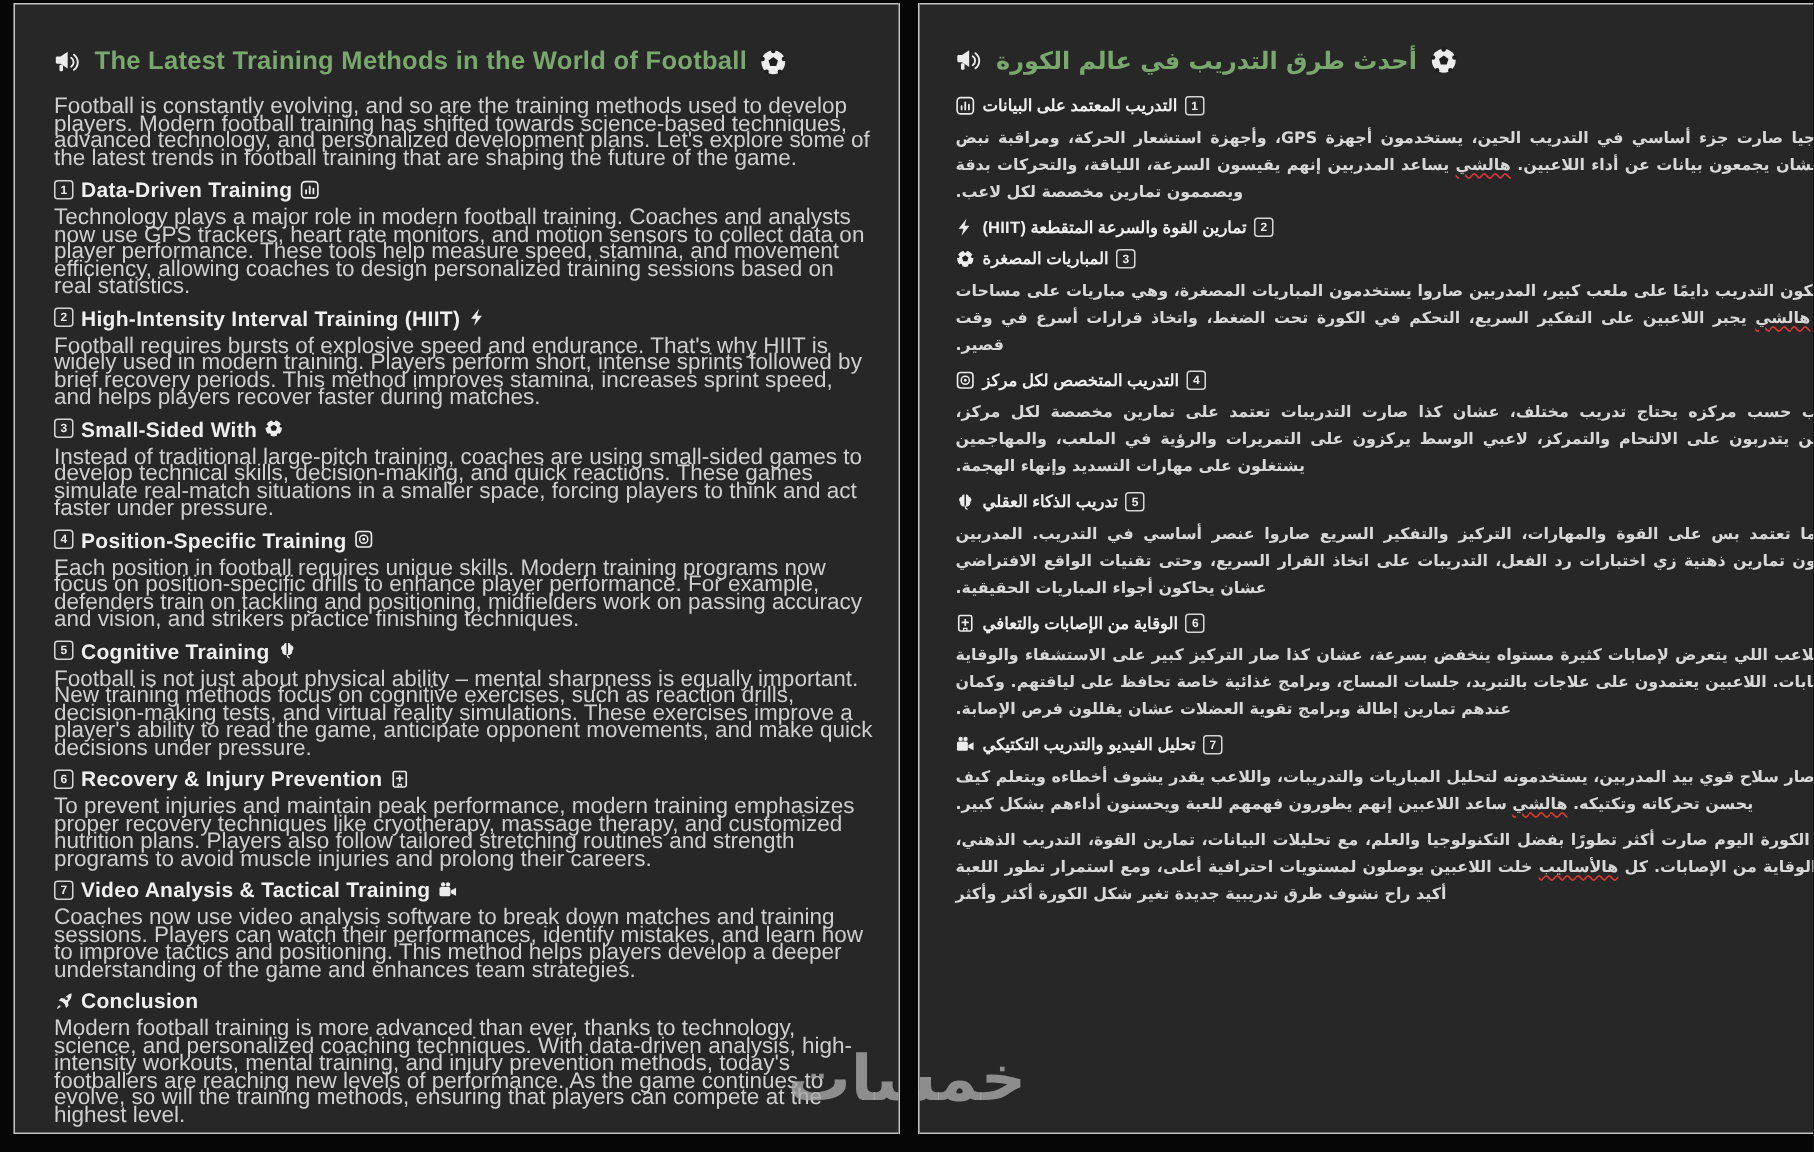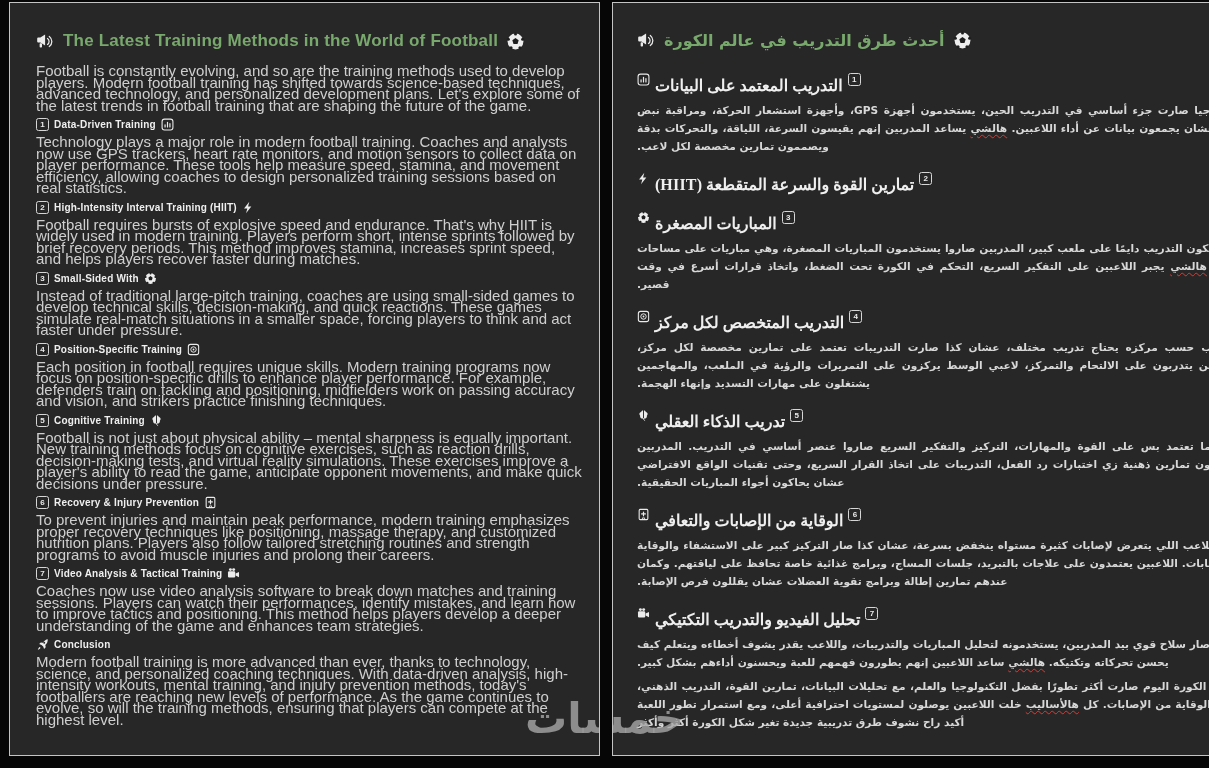--- a/index.html
+++ b/index.html
@@ -10,23 +10,23 @@
   .page-en{left:9px;width:592px;padding:22px 16px 0 26px;}
   .page-ar{left:612px;width:660px;padding:22px 21px 0 24px;}
 
   .title-row{display:flex;align-items:center;gap:8px;margin:6px 0 14px;}
   .title-text{font-size:17px;font-weight:bold;color:var(--accent_green,#79a86d);margin:0;letter-spacing:.2px;}
   .page-ar .title-text{font-size:16px;font-family:"DejaVu Sans",sans-serif;direction:rtl;}
 
   .p-en{font-size:15px;line-height:11.5px;color:var(--text_body,#cfcfcf);
         margin:0 0 5px;text-align:left;}
   .h-row{display:flex;align-items:center;gap:5px;margin:7px 0 5px;}
-  .h-title{font-size:10px;font-weight:bold;color:var(--text_heading,#efefef);letter-spacing:.2px;}
+  .h-title{font-size:14px;font-weight:bold;color:var(--text_heading,#efefef);letter-spacing:.2px;}
   .page-ar .h-row{margin:8px 0 6px;}
-  .page-ar .h-title{font-size:16px;font-family:Liberation Serif, serif;direction:rtl;margin-top:12px;}
+  .page-ar .h-title{font-size:11px;font-family:Liberation Sans, sans-serif;direction:rtl;}
   .p-ar{font-size:10.6px;line-height:18px;color:var(--text_body_ar,#d8d8d8);margin:0 0 6px;
         direction:rtl;text-align:justify;text-align-last:left;
         font-family:"DejaVu Sans",sans-serif;font-weight:bold;}
 
   .red{text-decoration:underline;text-decoration-style:wavy;
        text-decoration-color:var(--squiggle_red,#d93a35);
        text-decoration-thickness:1px;text-underline-offset:2px;}
 
   .keycap{display:inline-flex;flex:none;width:11px;height:11px;border:1px solid #d6d6d6;
           border-radius:2.5px;align-items:center;justify-content:center;
@@ -154,21 +154,21 @@
             <span class="keycap">6</span>
             <span class="h-title">Recovery &amp; Injury Prevention</span>
             <span class="ic">
               <svg viewBox="0 0 24 24">
                 <rect x="4" y="2.5" width="16" height="19" rx="2" fill="none" stroke="currentColor" stroke-width="2"></rect>
                 <path d="M12 7.5v7M8.5 11h7" stroke="currentColor" stroke-width="2.2" stroke-linecap="round"></path>
                 <path d="M10 21.5v-3.2h4v3.2" stroke="currentColor" stroke-width="1.6" fill="none"></path>
               </svg>
             </span>
           </div>
-          <p class="p-en">To prevent injuries and maintain peak performance, modern training emphasizes proper recovery techniques like positioning, massage therapy, and customized nutrition plans. Players also follow tailored stretching routines and strength programs to avoid muscle injuries and prolong their careers.</p>
+          <p class="p-en">To prevent injuries and maintain peak performance, modern training emphasizes proper recovery techniques like cryotherapy, massage therapy, and customized nutrition plans. Players also follow tailored stretching routines and strength programs to avoid muscle injuries and prolong their careers.</p>
         </div>
         <div>
           <div class="h-row">
             <span class="keycap">7</span>
             <span class="h-title">Video Analysis &amp; Tactical Training</span>
             <span class="ic">
               <svg viewBox="0 0 24 24">
                 <circle cx="6.3" cy="4.8" r="2.7" fill="currentColor"></circle>
                 <circle cx="12.3" cy="4.8" r="2.7" fill="currentColor"></circle>
                 <rect x="1.8" y="8" width="13.4" height="11.5" rx="2" fill="currentColor"></rect>

